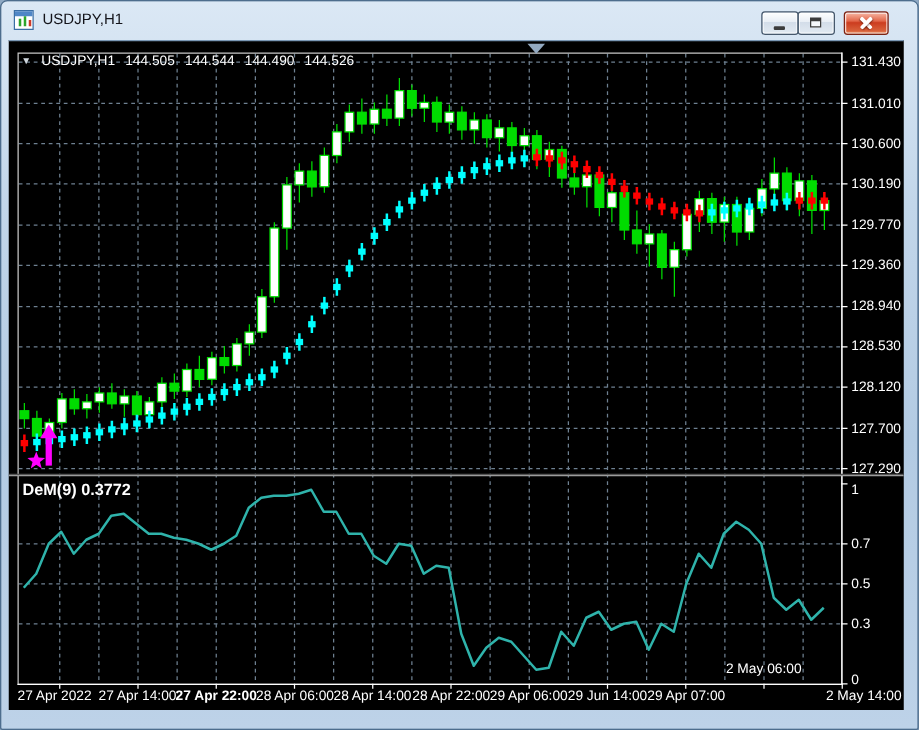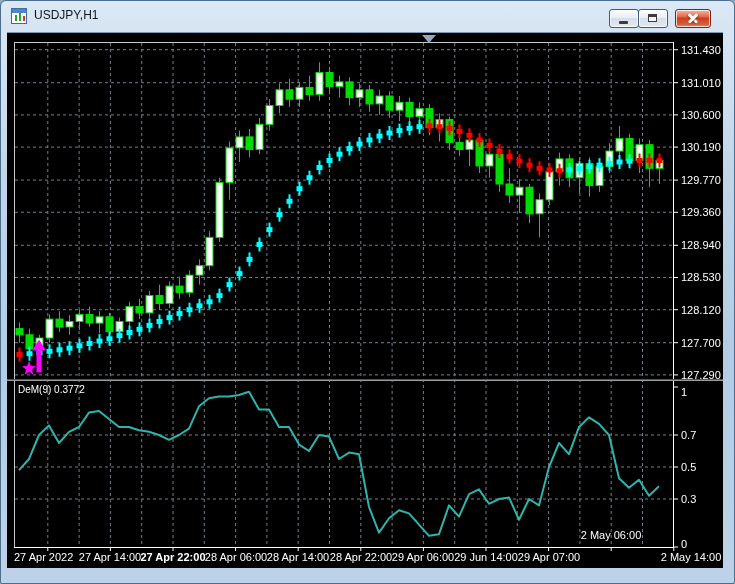--- a/index.html
+++ b/index.html
@@ -29,21 +29,21 @@
     box-shadow:0 1px 1px rgba(60,10,0,.45);}
   .x1{transform:rotate(45deg);} .x2{transform:rotate(-45deg);}
   #client{position:absolute;left:6px;top:31px;width:716px;height:535px;background:#000;
     border-top:1px solid #7a97b5;box-sizing:content-box;}
   #plot{position:absolute;left:0;top:0;}
   .layer{position:absolute;left:0;top:0;width:100%;height:100%;}
   .lbl{position:absolute;font-size:11px;color:#fff;white-space:nowrap;line-height:12px;}
   #header{position:absolute;left:10px;top:10px;font-size:11px;color:#fff;white-space:nowrap;}
   #header span{margin-right:5px;}
   #hdr-tri{font-size:8px;color:#cfd6dd;position:relative;top:-1px;}
-  #dem-label{position:absolute;left:11px;top:351px;font-size:10px;color:#fff;white-space:nowrap;}
+  #dem-label{position:absolute;left:11px;top:351px;font-size:13px;color:#fff;white-space:nowrap;font-weight:bold;}
 </style>
 </head>
 <body>
 
 <div id="win">
   <div id="titlebar">
     <div id="winicon">
       <span class="ic-top"></span>
       <span class="ic-bar1"></span>
       <span class="ic-bar2"></span>
@@ -390,20 +390,28 @@
         <line x1="234.60000000000002" y1="545" x2="234.60000000000002" y2="549" stroke="#ffffff"></line>
         <line x1="297.2" y1="545" x2="297.2" y2="549" stroke="#ffffff"></line>
         <line x1="359.8" y1="545" x2="359.8" y2="549" stroke="#ffffff"></line>
         <line x1="422.40000000000003" y1="545" x2="422.40000000000003" y2="549" stroke="#ffffff"></line>
         <line x1="485" y1="545" x2="485" y2="549" stroke="#ffffff"></line>
         <line x1="547.6" y1="545" x2="547.6" y2="549" stroke="#ffffff"></line>
         <line x1="610.1999999999999" y1="545" x2="610.1999999999999" y2="549" stroke="#ffffff"></line>
         <line x1="672.8" y1="545" x2="672.8" y2="549" stroke="#ffffff"></line>
       </svg>
 
+    <div id="header">
+      <span id="hdr-tri">▼</span>
+      <span>USDJPY,H1</span>
+      <span>144.505</span>
+      <span>144.544</span>
+      <span>144.490</span>
+      <span>144.526</span>
+    </div>
 
     <div id="dem-label">DeM(9) 0.3772</div>
 
     <div id="price-axis" class="layer">
         <div class="lbl" style="left:674px;top:11px;">131.430</div>
         <div class="lbl" style="left:674px;top:44px;">131.010</div>
         <div class="lbl" style="left:674px;top:76px;">130.600</div>
         <div class="lbl" style="left:674px;top:108px;">130.190</div>
         <div class="lbl" style="left:674px;top:141px;">129.770</div>
         <div class="lbl" style="left:674px;top:173px;">129.360</div>

